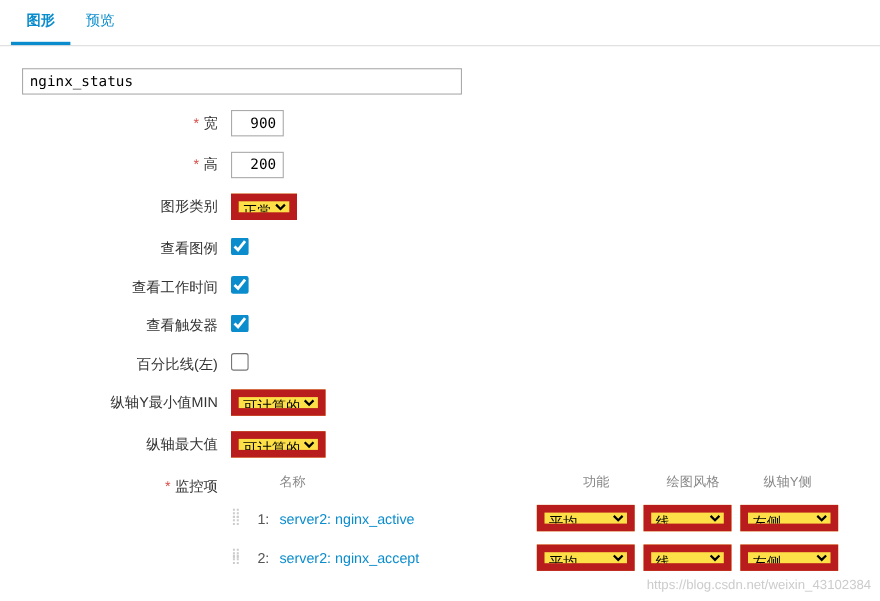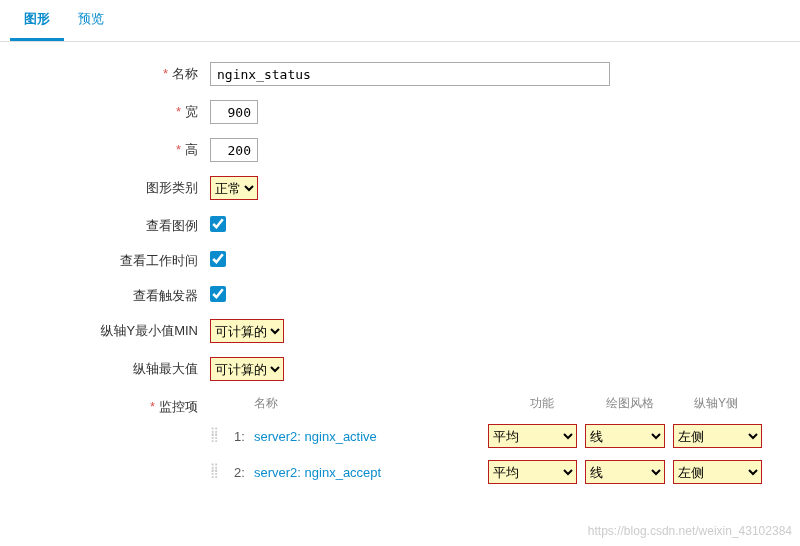--- a/index.html
+++ b/index.html
@@ -8,21 +8,21 @@
   .tab { padding: 10px 14px; color: #0b8dcd; cursor: pointer; }
   .tab.active { border-bottom: 3px solid #0b8dcd; font-weight: bold; }
   .form { padding: 20px 20px 10px 20px; }
   .row { display: flex; align-items: flex-start; margin-bottom: 14px; }
   .label { width: 190px; text-align: right; padding-right: 12px; padding-top: 3px; color: #333; }
   .req { color: #d9534f; margin-right: 4px; }
   .field { flex: 1; }
   input[type="text"] { height: 24px; border: 1px solid #aaa; padding: 2px 6px; font-family: monospace, sans-serif; font-size: 13px; }
   .wide { width: 400px; }
   .num { width: 48px; text-align: right; }
-  select { height: 24px; border: 1px solid #b91c1c; background: #fef9c3; font-size: 13px; }
+  select { height: 24px; border: 7px solid #b91c1c; background: #fde047; font-size: 13px; }
   input[type="checkbox"] { width: 16px; height: 16px; margin-top: 2px; accent-color: #0b8dcd; }
   .monitor-table { width: 560px; }
   .mhead { display: flex; color: #888; font-size: 12px; padding-bottom: 6px; }
   .mh-drag { width: 24px; }
   .mh-idx { width: 20px; }
   .mh-name { flex: 1; }
   .mh-func { width: 76px; }
   .mh-style { width: 88px; }
   .mh-side { width: 76px; }
   .mrow { display: flex; align-items: center; padding: 6px 0; }
@@ -38,21 +38,20 @@
 <body>
 
 <div class="tabs">
   <div class="tab active">图形</div>
   <div class="tab">预览</div>
 </div>
 
 <div class="form">
 
   <div class="row">
-    <div class="label"><span class="req">*</span><span>名称</span></div>
     <div class="field"><input type="text" class="wide" value="nginx_status" style=""></div>
   </div>
 
   <div class="row">
     <div class="label"><span class="req">*</span><span>宽</span></div>
     <div class="field"><input type="text" class="num" value="900" style=""></div>
   </div>
 
   <div class="row">
     <div class="label"><span class="req">*</span><span>高</span></div>
@@ -72,20 +71,24 @@
   <div class="row">
     <div class="label">查看工作时间</div>
     <div class="field"><input type="checkbox" checked="" style=""></div>
   </div>
 
   <div class="row">
     <div class="label">查看触发器</div>
     <div class="field"><input type="checkbox" checked="" style=""></div>
   </div>
 
+  <div class="row">
+    <div class="label">百分比线(左)</div>
+    <div class="field"><input type="checkbox" style=""></div>
+  </div>
 
 
   <div class="row">
     <div class="label">纵轴Y最小值MIN</div>
     <div class="field"><select><option>可计算的</option></select></div>
   </div>
 
   <div class="row">
     <div class="label">纵轴最大值</div>
     <div class="field"><select><option>可计算的</option></select></div>

